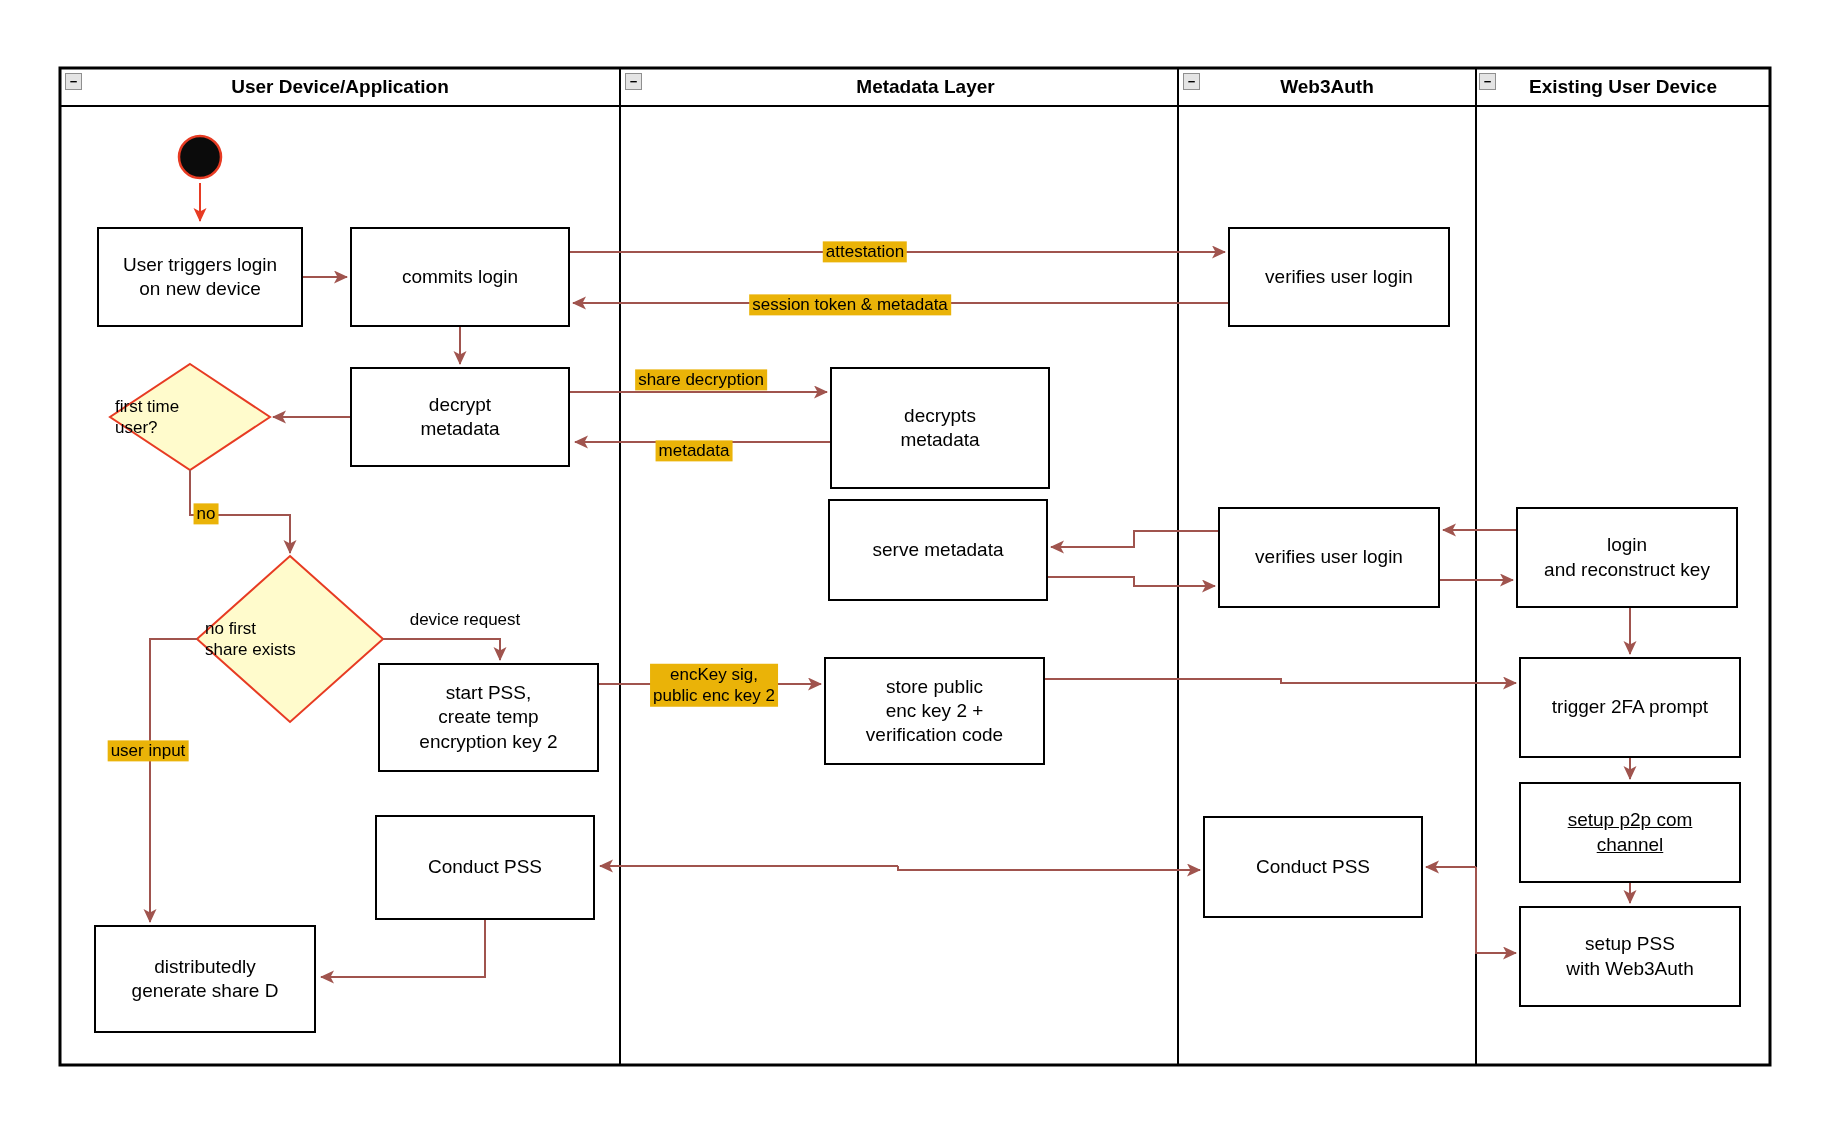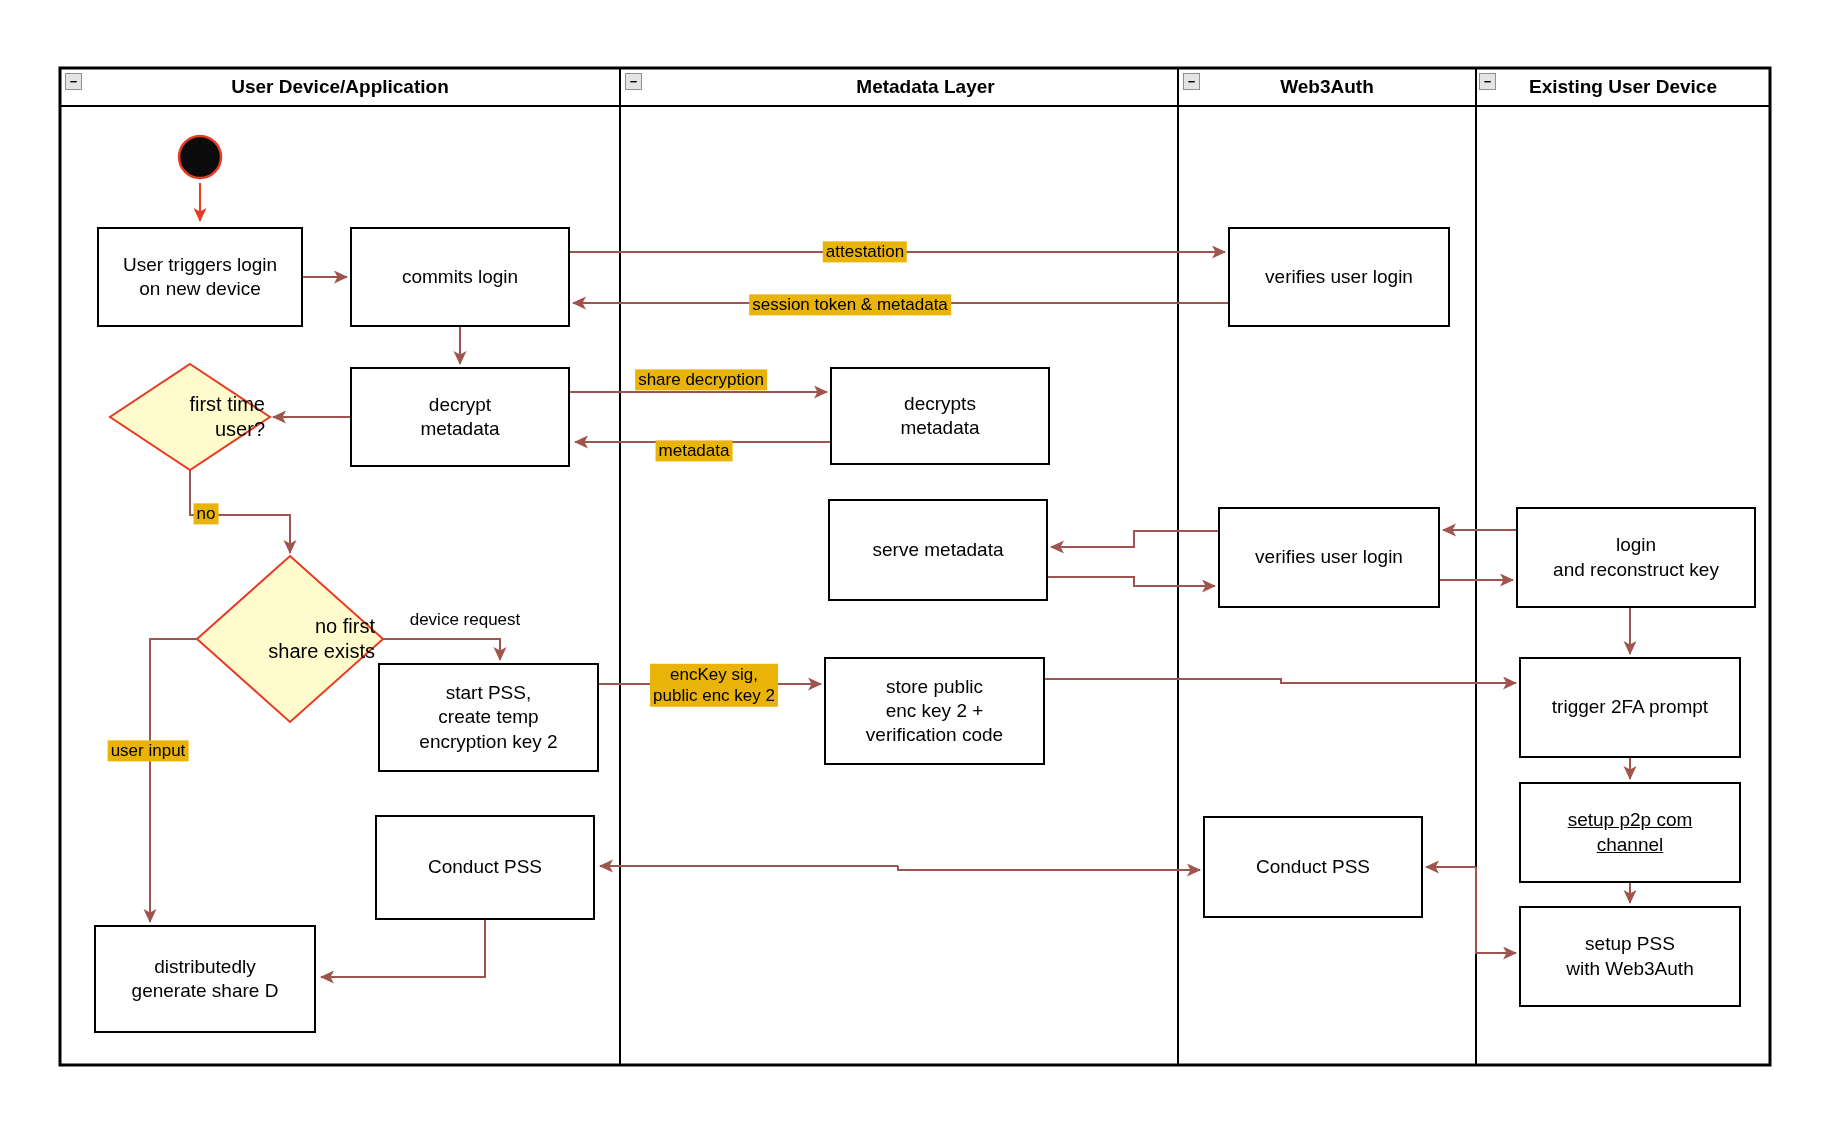--- a/index.html
+++ b/index.html
@@ -5,21 +5,21 @@
   html,body{margin:0;padding:0;background:#ffffff;}
   #app{position:relative;width:1822px;height:1132px;background:#ffffff;
        font-family:"Liberation Sans",sans-serif;color:#000;overflow:hidden;}
   #wires{position:absolute;left:0;top:0;z-index:1;}
   .box{position:absolute;border:2px solid #000;background:#fff;display:flex;align-items:center;
        justify-content:center;text-align:center;white-space:pre-line;font-size:19px;line-height:1.28;
        z-index:2;box-sizing:border-box;}
   .elabel{position:absolute;transform:translate(-50%,-50%);background:#eab308;padding:0 3px;
           font-size:17px;text-align:center;white-space:pre-line;z-index:3;line-height:1.25;}
   .elabel.nobg{background:transparent;}
-  .dtext{position:absolute;transform:translate(-50%,-50%);font-size:20px;text-align:right;
+  .dtext{position:absolute;transform:translate(-50%,-50%);font-size:17px;text-align:left;
          white-space:pre-line;z-index:2;line-height:1.25;}
   .hdr{position:absolute;top:70px;height:34px;display:flex;align-items:center;justify-content:center;
        font-weight:bold;font-size:19px;z-index:2;text-align:center;}
   .collapse{position:absolute;width:17px;height:17px;background:#e4e4e4;border:1px solid #8f8f8f;
             display:flex;align-items:center;justify-content:center;font-size:13px;font-weight:bold;
             z-index:4;color:#000;cursor:pointer;box-sizing:border-box;}
 </style>
 </head>
 <body>
 
@@ -86,25 +86,25 @@
   <div class="collapse" style="left:625px;top:73px;">−</div>
   <div class="collapse" style="left:1183px;top:73px;">−</div>
   <div class="collapse" style="left:1479px;top:73px;">−</div>
 
   <div class="box" style="left:97px;top:227px;width:206px;height:100px;">User triggers login
 on new device</div>
   <div class="box" style="left:350px;top:227px;width:220px;height:100px;">commits login</div>
   <div class="box" style="left:1228px;top:227px;width:222px;height:100px;">verifies user login</div>
   <div class="box" style="left:350px;top:367px;width:220px;height:100px;">decrypt
 metadata</div>
-  <div class="box" style="left:830px;top:367px;width:220px;height:98px;">decrypts
+  <div class="box" style="left:830px;top:367px;width:220px;height:122px;">decrypts
 metadata</div>
   <div class="box" style="left:828px;top:499px;width:220px;height:102px;">serve metadata</div>
   <div class="box" style="left:1218px;top:507px;width:222px;height:101px;">verifies user login</div>
-  <div class="box" style="left:1516px;top:507px;width:240px;height:101px;">login
+  <div class="box" style="left:1516px;top:507px;width:222px;height:101px;">login
 and reconstruct key</div>
   <div class="box" style="left:378px;top:663px;width:221px;height:109px;">start PSS,
 create temp
 encryption key 2</div>
   <div class="box" style="left:824px;top:657px;width:221px;height:108px;">store public
 enc key 2 +
 verification code</div>
   <div class="box" style="left:1519px;top:657px;width:222px;height:101px;">trigger 2FA prompt</div>
   <div class="box" style="left:1519px;top:782px;width:222px;height:101px;text-decoration:underline;">setup p2p com
 channel</div>

